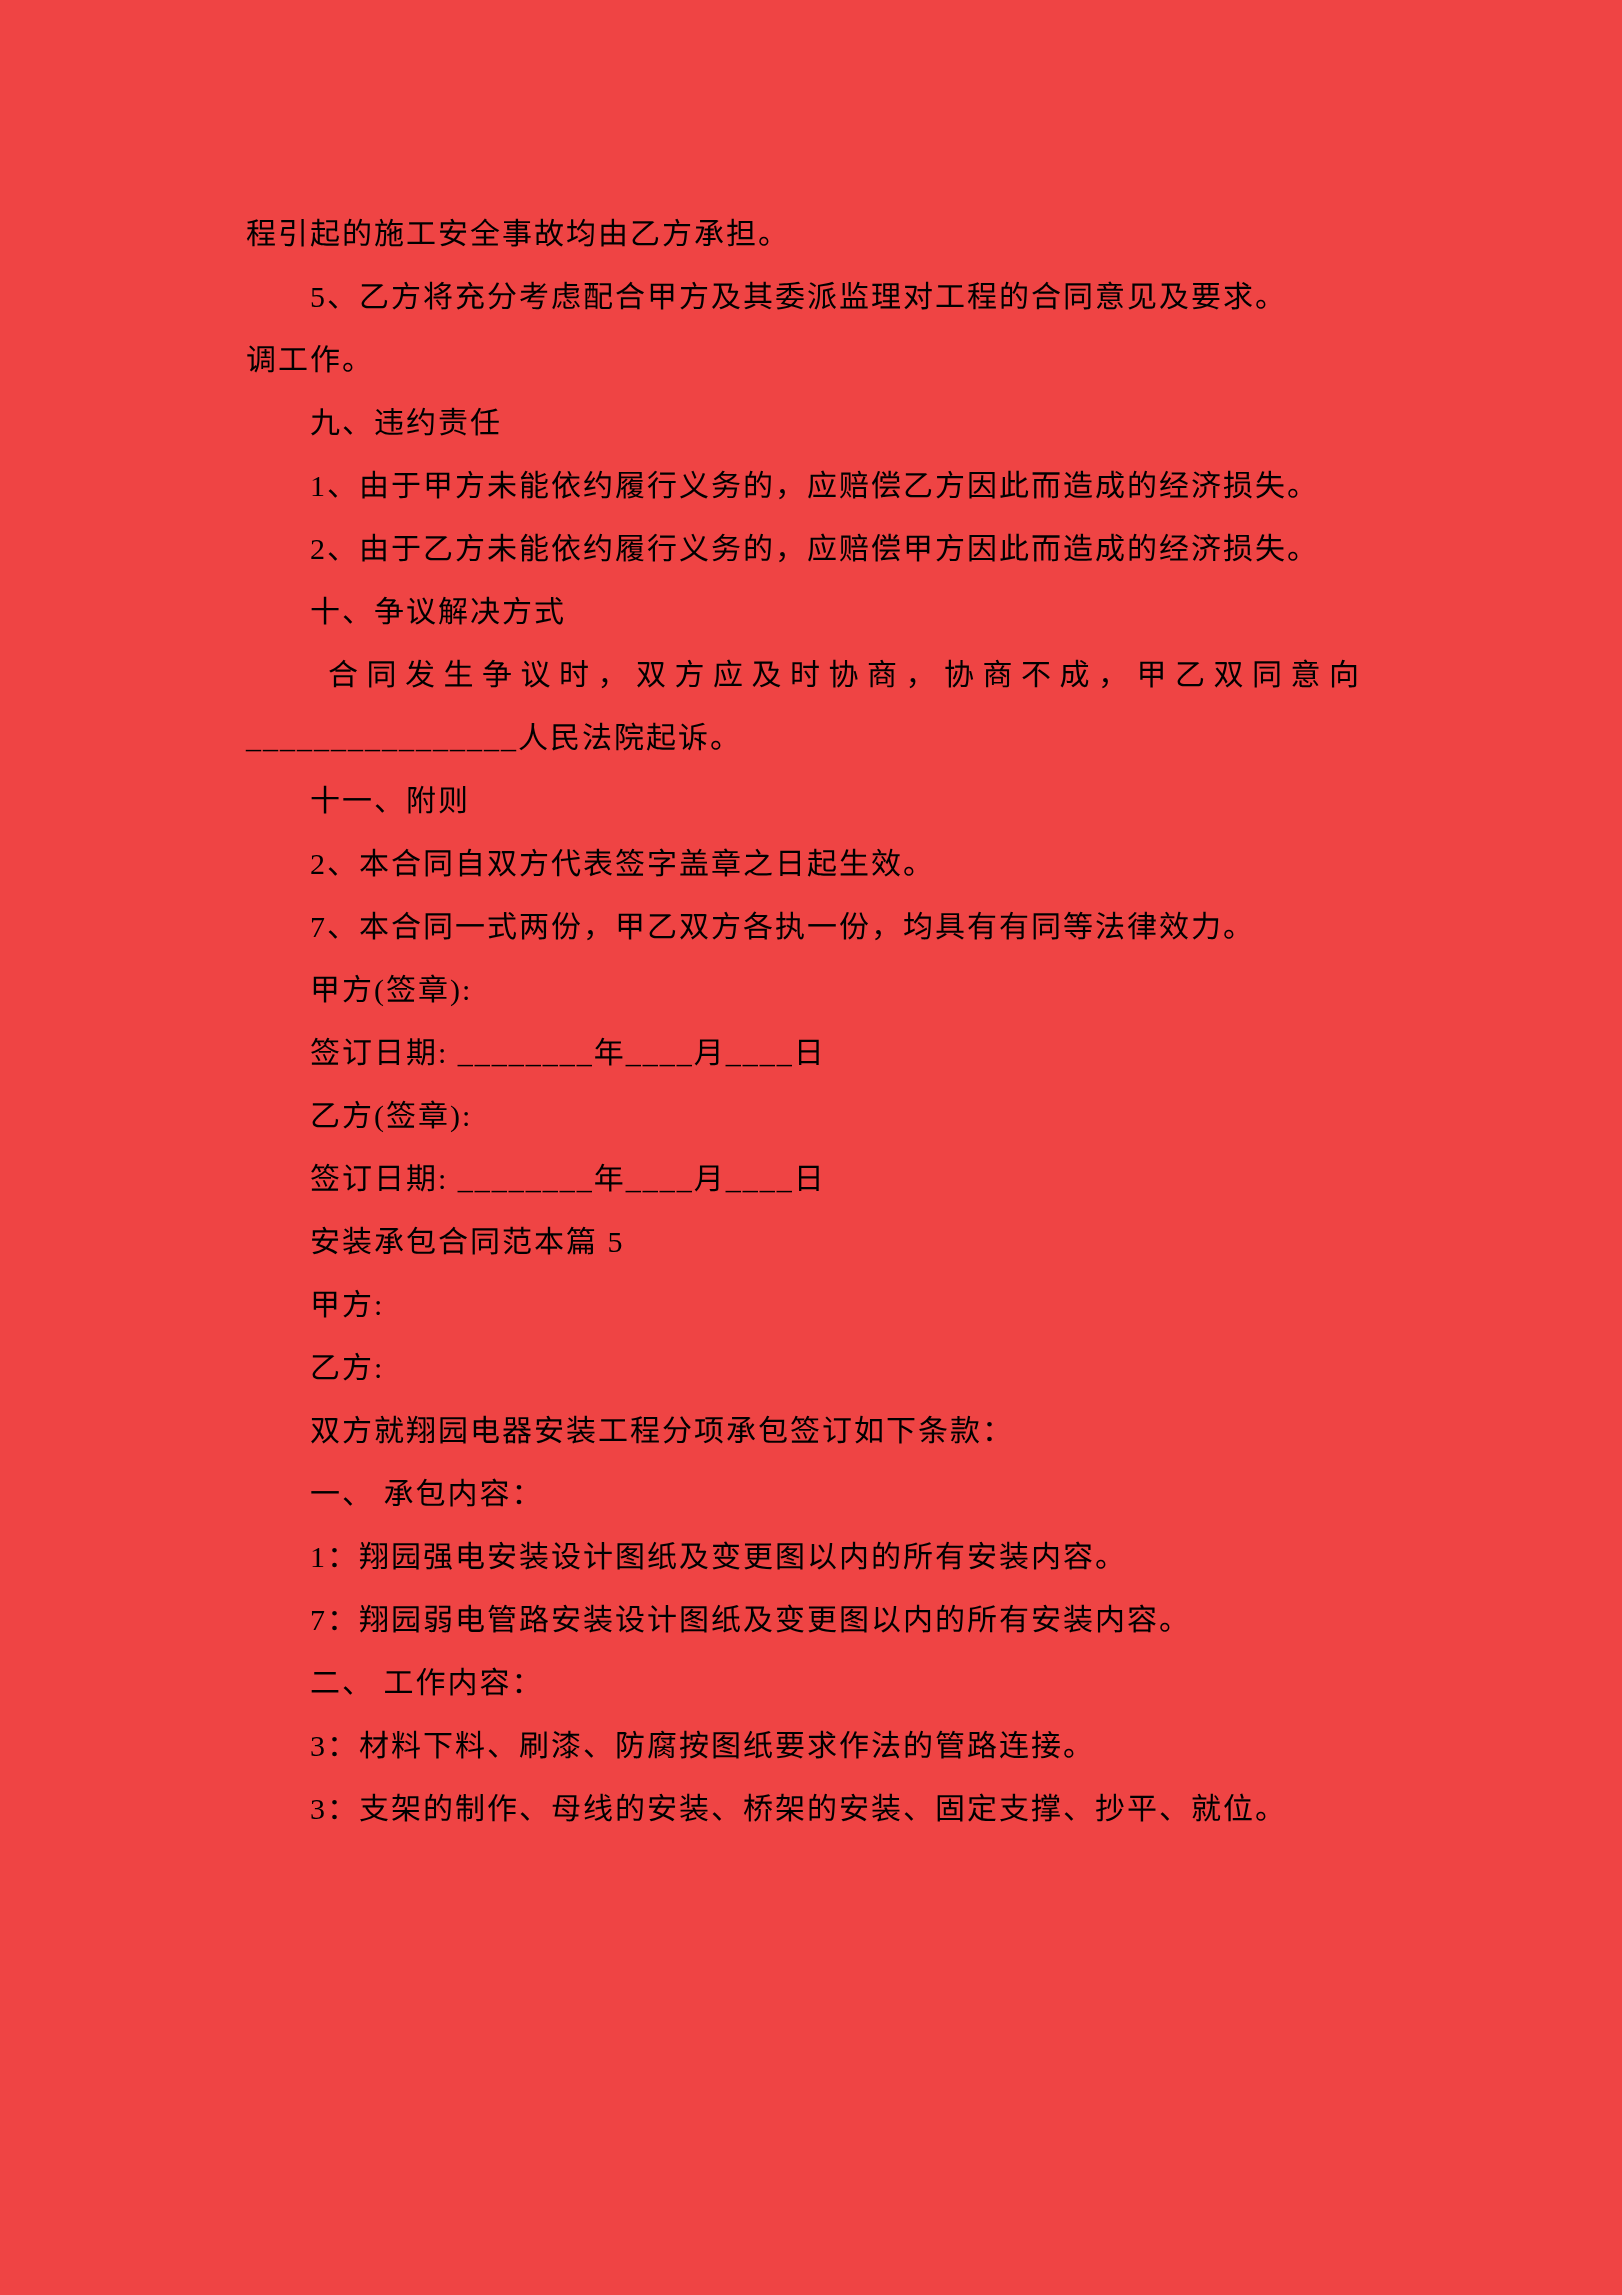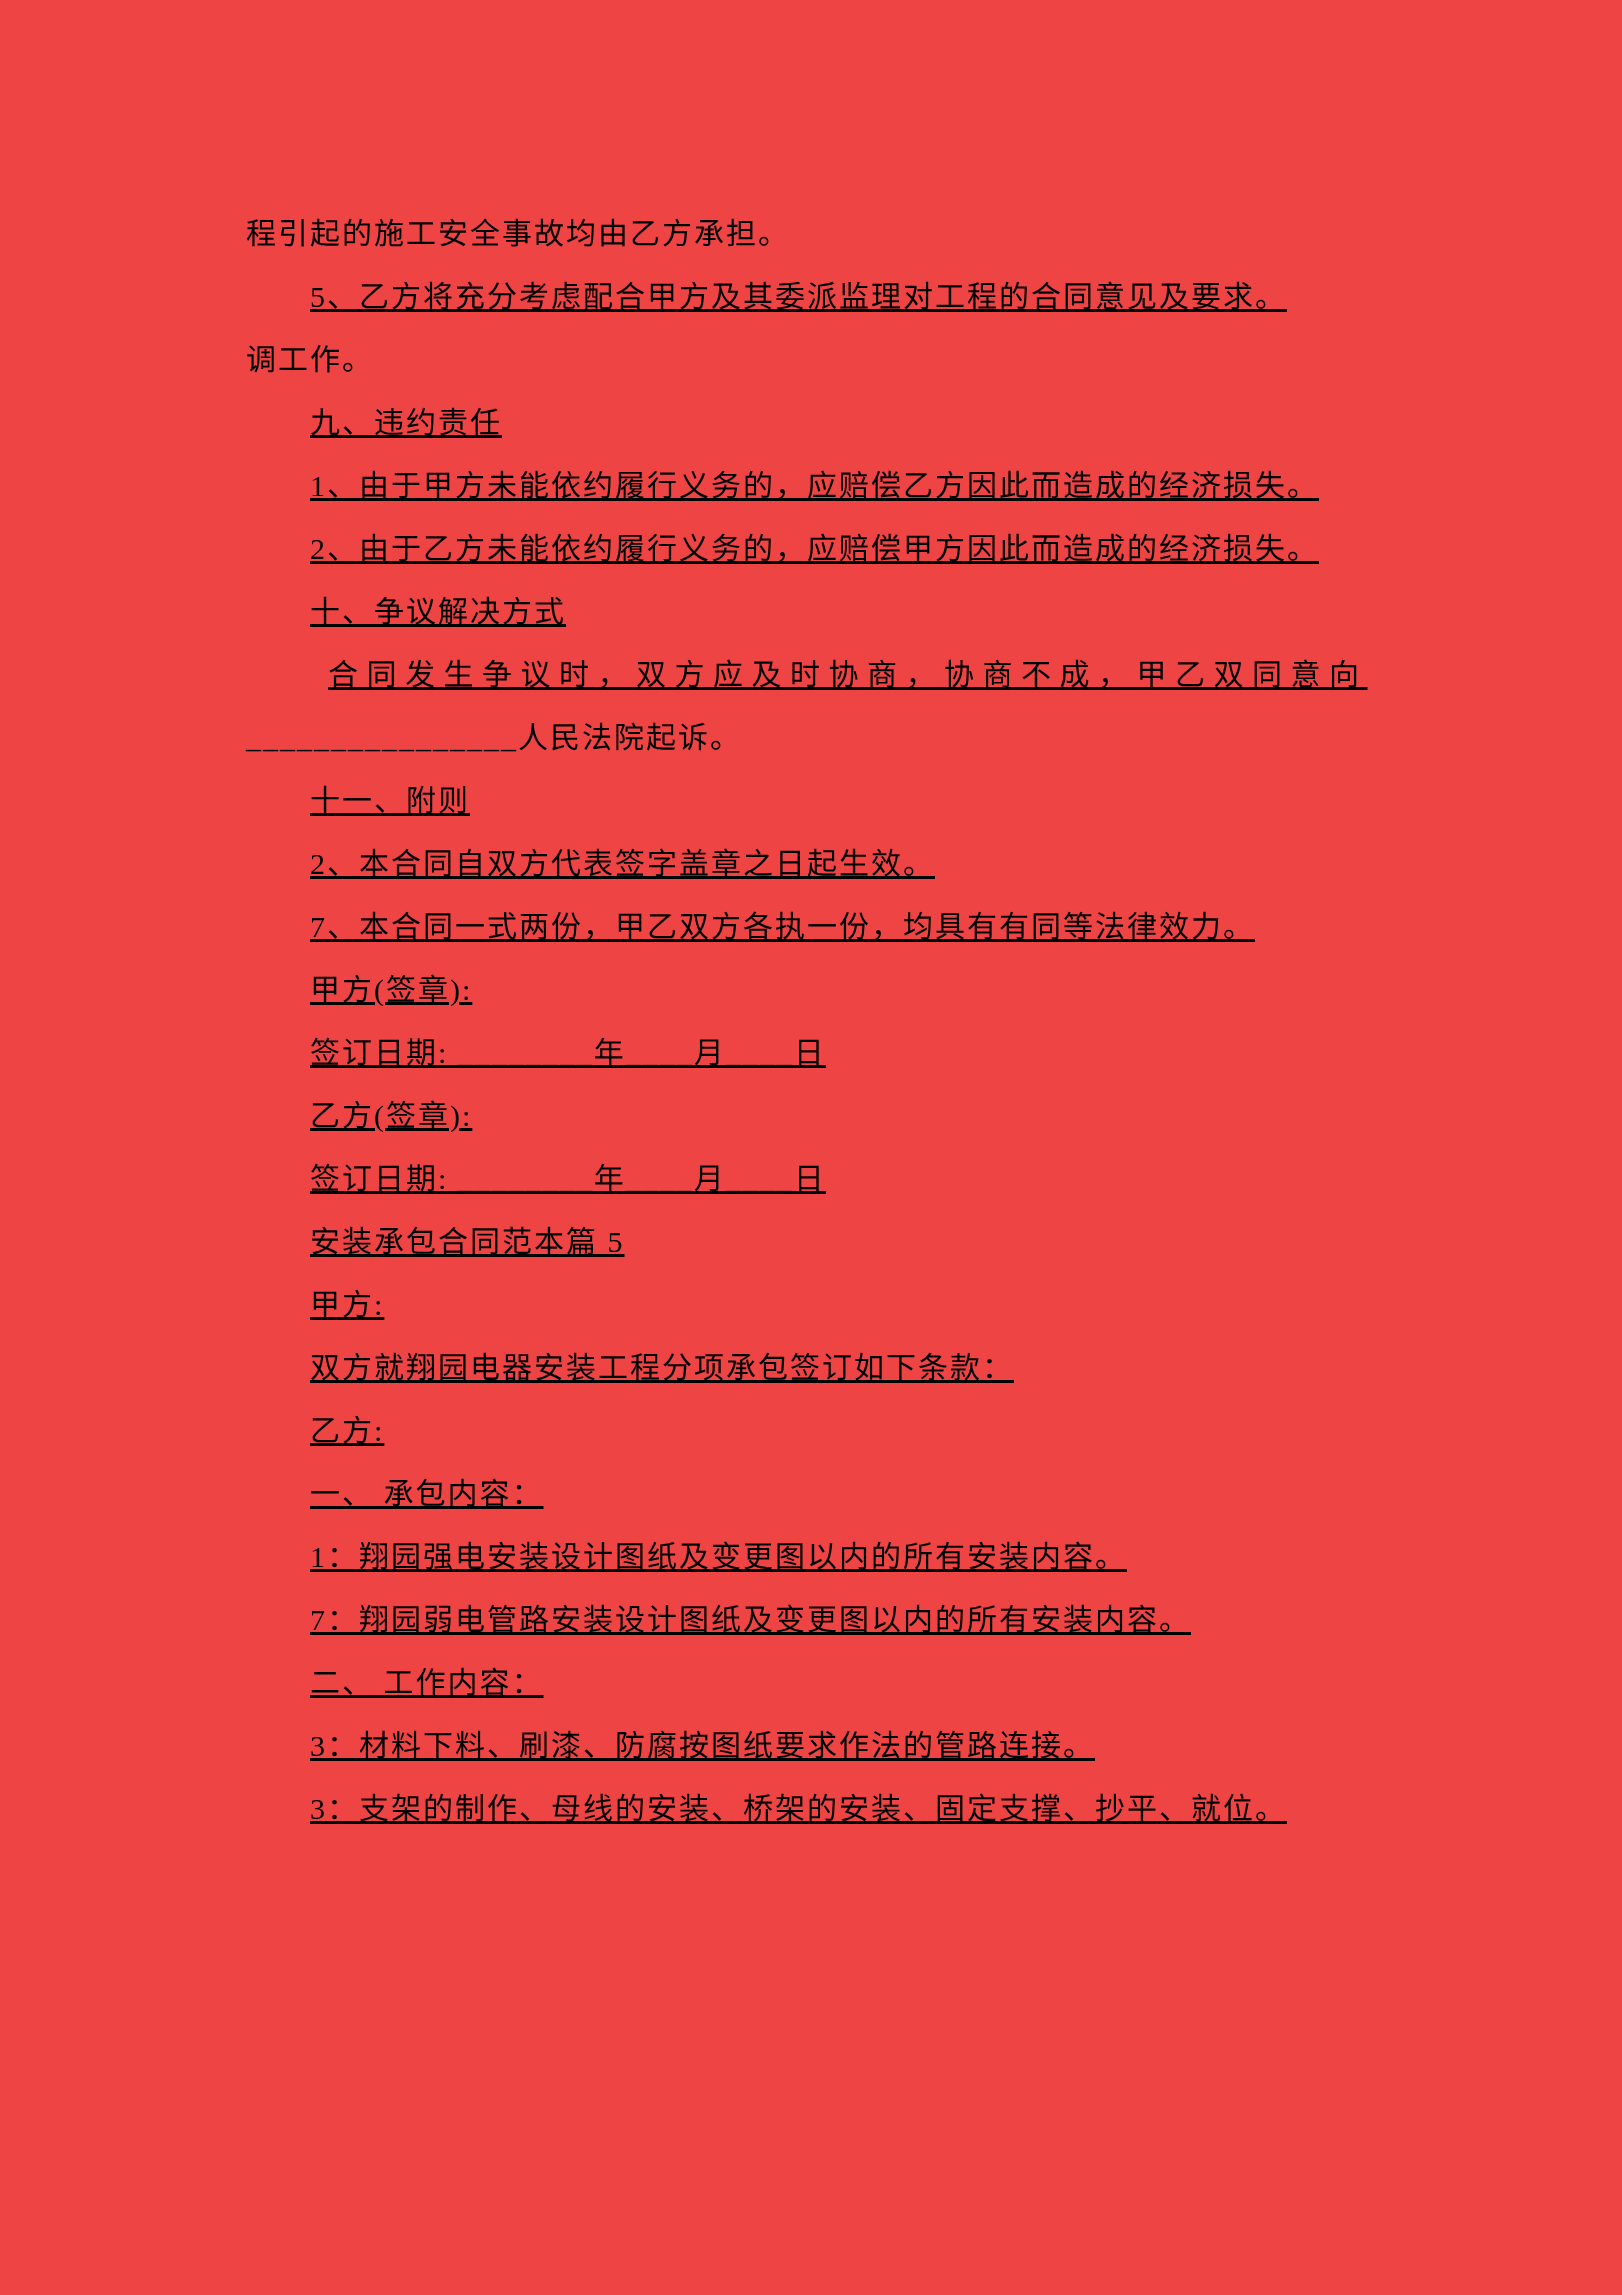--- a/index.html
+++ b/index.html
@@ -25,21 +25,20 @@
   .line {
     height: 63px;
     line-height: 63px;
     font-size: 30px;
     letter-spacing: 2px;
     white-space: nowrap;
     color: #000000;
   }
   .line.indent {
     padding-left: 64px;
-    text-decoration: underline;
   }
   
   .line.spread {
     letter-spacing: 8.5px;
     padding-left: 82px;
   }
 </style>
 </head>
 <body>
 
@@ -56,22 +55,22 @@
       <div class="line">________________人民法院起诉。</div>
       <div class="line indent">十一、附则</div>
       <div class="line indent">2、本合同自双方代表签字盖章之日起生效。</div>
       <div class="line indent">7、本合同一式两份，甲乙双方各执一份，均具有有同等法律效力。</div>
       <div class="line indent">甲方(签章):</div>
       <div class="line indent">签订日期: ________年____月____日</div>
       <div class="line indent">乙方(签章):</div>
       <div class="line indent">签订日期: ________年____月____日</div>
       <div class="line indent">安装承包合同范本篇 5</div>
       <div class="line indent">甲方:</div>
+      <div class="line indent">乙方:</div>
       <div class="line indent">双方就翔园电器安装工程分项承包签订如下条款：</div>
-      <div class="line indent">乙方:</div>
       <div class="line indent">一、 承包内容：</div>
       <div class="line indent">1：翔园强电安装设计图纸及变更图以内的所有安装内容。</div>
       <div class="line indent">7：翔园弱电管路安装设计图纸及变更图以内的所有安装内容。</div>
       <div class="line indent">二、 工作内容：</div>
       <div class="line indent">3：材料下料、刷漆、防腐按图纸要求作法的管路连接。</div>
       <div class="line indent">3：支架的制作、母线的安装、桥架的安装、固定支撑、抄平、就位。</div>
     </div>
 </div>
 
 

